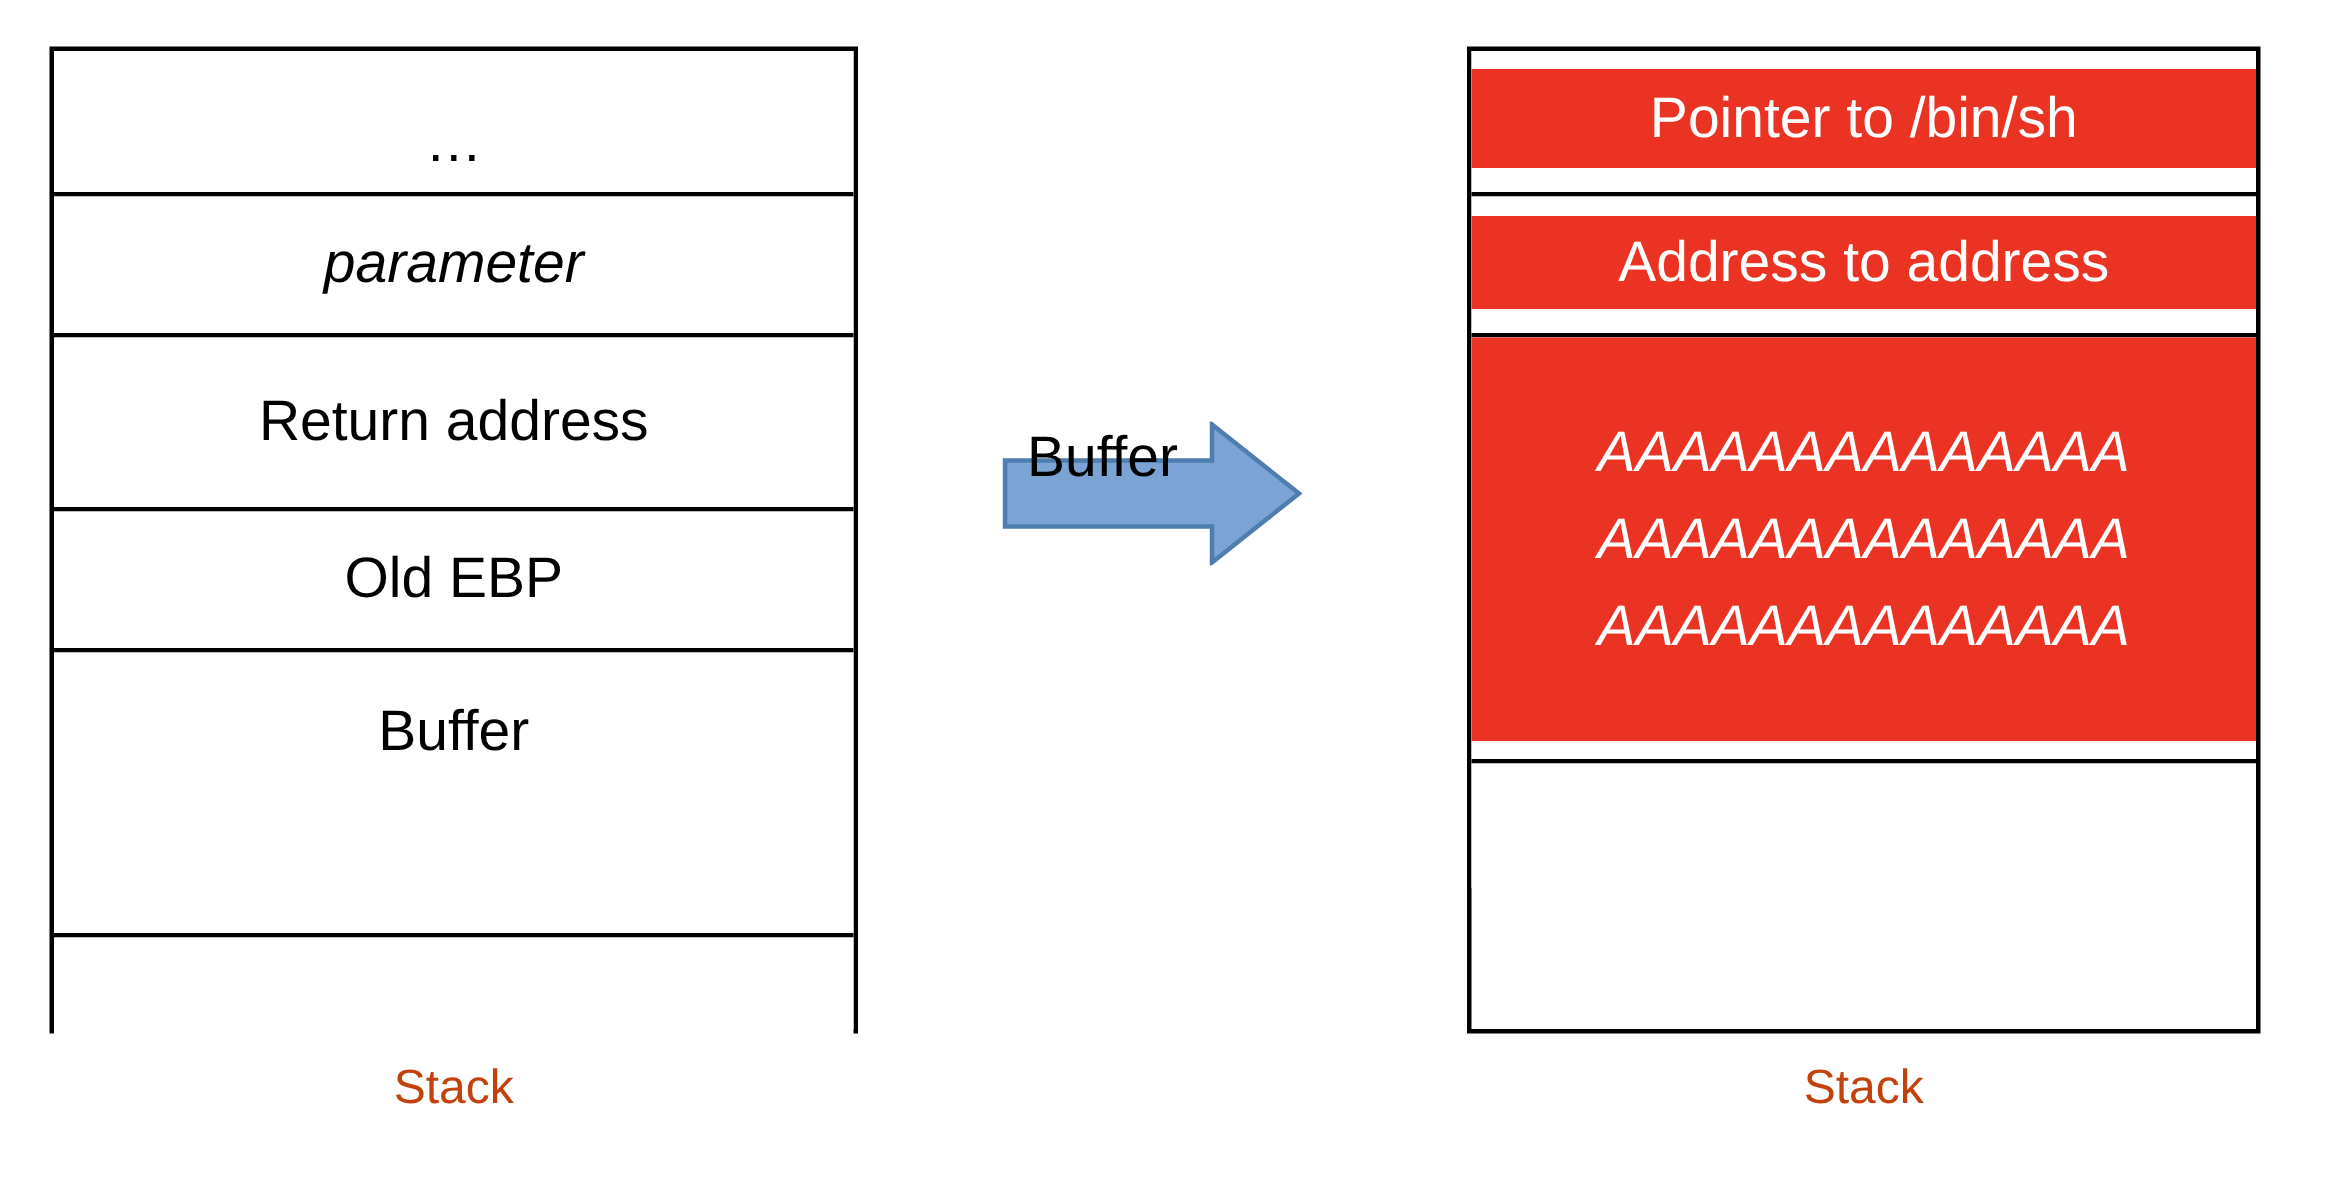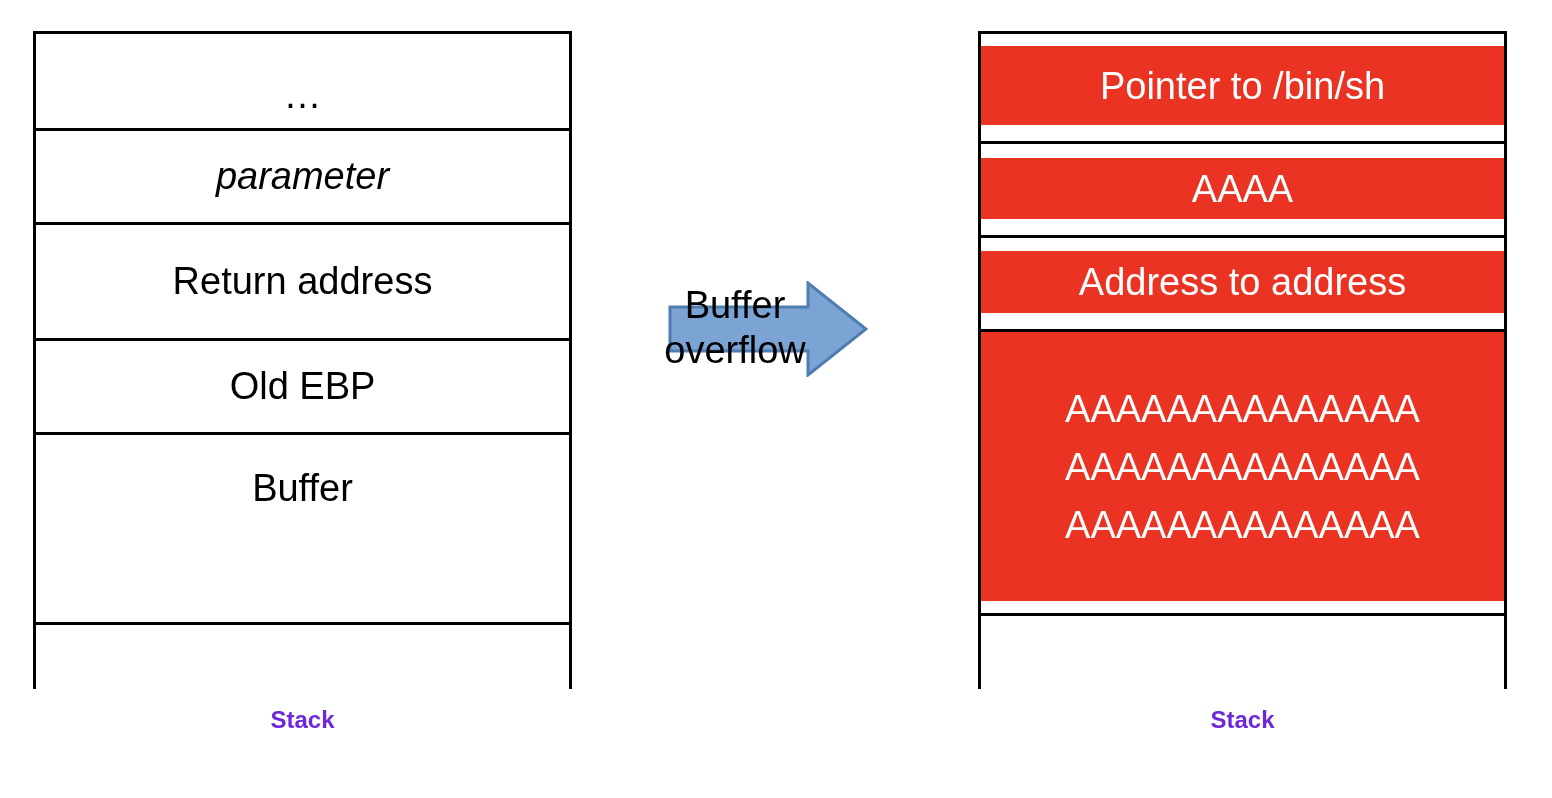--- a/index.html
+++ b/index.html
@@ -61,24 +61,24 @@
   #left-stack .r0 .cell-text { position: relative; top: 14px; }
   #left-stack .r4 .cell-text { position: relative; top: -40px; }
 
   
   #right-stack {
     left: 978px;
     top: 31px;
     width: 529px;
     height: 658px;
   }
-  #right-stack .r0 { height: 110px; }
+  #right-stack .r0 { height: 97px; }
   #right-stack .r1 { height: 94px; }
   #right-stack .r2 { height: 94px; }
-  #right-stack .r3 { height: 284px; }
+  #right-stack .r3 { height: 284px; font-style: italic; }
   #right-stack .r4 { height: 83px; border-bottom: none; }
   .hl-block {
     position: absolute;
     left: 0;
     right: 0;
   }
   #right-stack .r0 .hl-block { top: 12px;  bottom: 16px; }
   #right-stack .r1 .hl-block { top: 14px;  bottom: 16px; }
   #right-stack .r2 .hl-block { top: 13px;  bottom: 16px; }
   #right-stack .r3 .hl-block { top: 0px;   bottom: 12px; }
@@ -99,23 +99,23 @@
     display: block;
   }
   #right-stack .r3 .hl-line {
     line-height: 1.0;
     padding: 10px 0 10px 0;
   }
 
   
   .caption {
     position: absolute;
-    font-size: 24px;
-    font-weight: bold;
-    color: #6d28d9;
+    font-size: 32px;
+    font-weight: normal;
+    color: #c2410c;
     text-align: center;
     white-space: nowrap;
   }
   #left-caption  { left: 33px;  top: 706px; width: 539px; }
   #right-caption { left: 978px; top: 706px; width: 529px; }
 
   
   #arrow-wrap {
     position: absolute;
     left: 668px;
@@ -167,36 +167,30 @@
 <div class="caption" id="left-caption">Stack</div>
 
 <div id="arrow-wrap">
   <svg width="200" height="96" viewBox="0 0 200 96" xmlns="http://www.w3.org/2000/svg">
     <polygon points="2,26 140,26 140,2 198,48 140,94 140,70 2,70" fill="#7BA3D4" stroke="#4E7DAF" stroke-width="3" stroke-linejoin="miter"></polygon>
   </svg>
 </div>
 
 <div id="arrow-label">
   <span class="ln">Buffer</span>
-  <span class="ln">overflow</span>
 </div>
 
 <div class="stack-table" id="right-stack">
 
   <div class="stack-row r0">
     <div class="hl-block">
       <span class="hl-line">Pointer to /bin/sh</span>
     </div>
   </div>
 
-  <div class="stack-row r1">
-    <div class="hl-block">
-      <span class="hl-line">AAAA</span>
-    </div>
-  </div>
 
   <div class="stack-row r2">
     <div class="hl-block">
       <span class="hl-line">Address to address</span>
     </div>
   </div>
 
   <div class="stack-row r3">
     <div class="hl-block">
       <span class="hl-line">AAAAAAAAAAAAAA</span>

